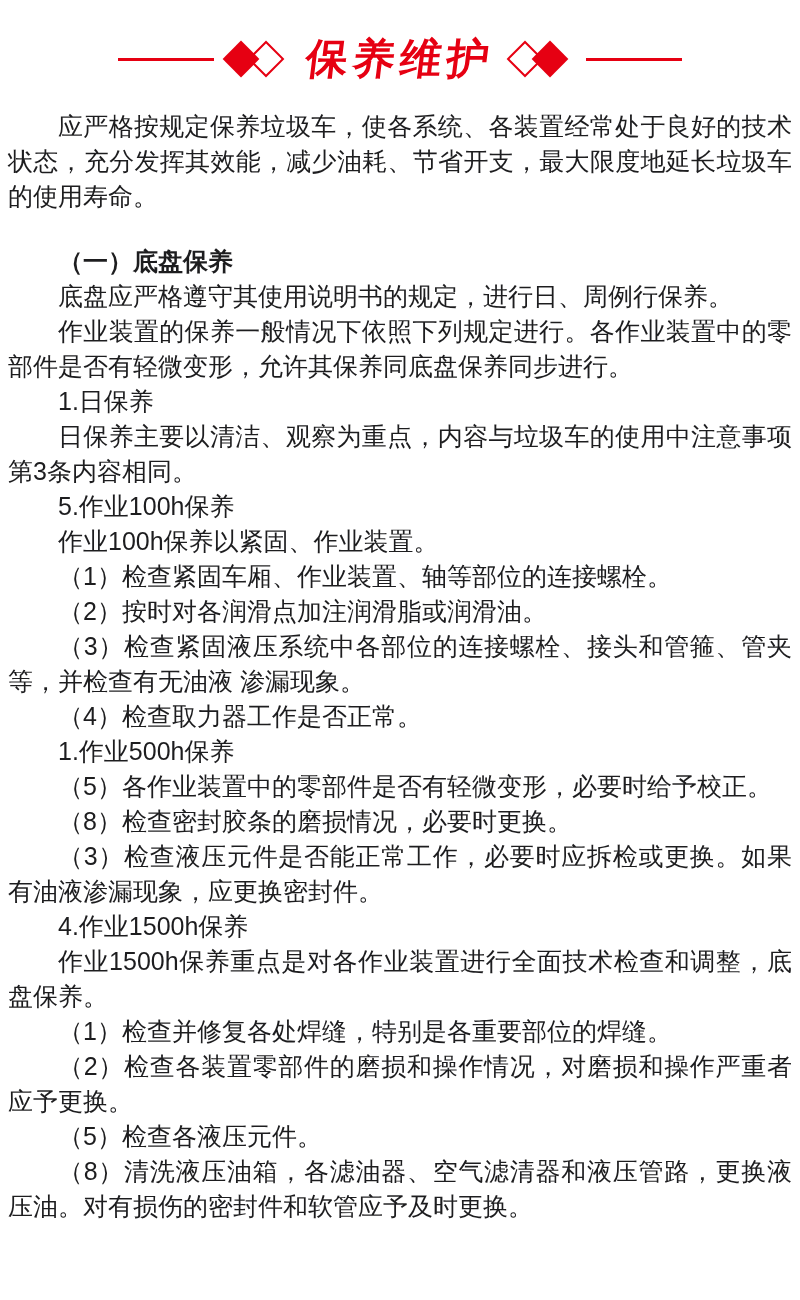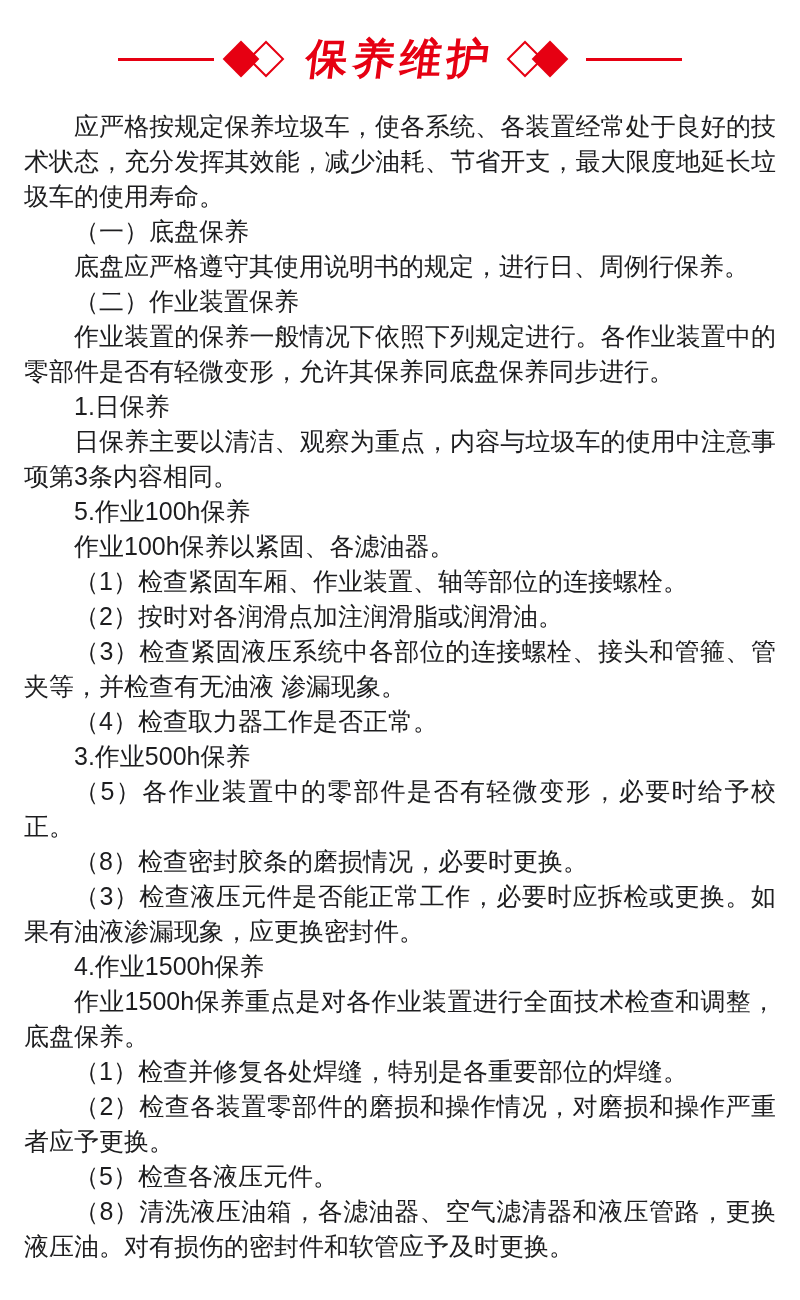--- a/index.html
+++ b/index.html
@@ -68,33 +68,34 @@
     font-weight: 700;
     letter-spacing: 5px;
     line-height: 1;
     color: var(--accent);
     transform: skewX(-7deg);
     white-space: nowrap;
   }
   
   .doc-body {
     margin-top: 17px;
-    padding: 0 24px;
+    padding: 0 8px;
     color: #1d1d1f;
     font-size: 25px;
     line-height: 35px;
   }
   .para {
     margin: 0;
     text-indent: 2em;
     text-align: justify;
     word-break: break-all;
   }
   .para.heading {
-    font-weight: 400;
+    font-weight: 700;
+    margin-top: 30px;
   }
 </style>
 </head>
 <body>
 
 <div class="page">
 
   <header class="title-row">
     <span class="rule"></span>
     <span class="diamond-pair left">
@@ -106,31 +107,30 @@
       <span class="diamond open"></span>
       <span class="diamond filled"></span>
     </span>
     <span class="rule"></span>
   </header>
 
   <main class="doc-body" style="color: rgb(29, 29, 31);">
       <p class="para body">应严格按规定保养垃圾车，使各系统、各装置经常处于良好的技术状态，充分发挥其效能，减少油耗、节省开支，最大限度地延长垃圾车的使用寿命。</p>
       <p class="para heading">（一）底盘保养</p>
       <p class="para body">底盘应严格遵守其使用说明书的规定，进行日、周例行保养。</p>
-      <p class="para heading">（二）作业装置保养</p>
       <p class="para body">作业装置的保养一般情况下依照下列规定进行。各作业装置中的零部件是否有轻微变形，允许其保养同底盘保养同步进行。</p>
       <p class="para body">1.日保养</p>
       <p class="para body">日保养主要以清洁、观察为重点，内容与垃圾车的使用中注意事项第3条内容相同。</p>
       <p class="para body">5.作业100h保养</p>
-      <p class="para body">作业100h保养以紧固、各滤油器。</p>
+      <p class="para body">作业100h保养以紧固、作业装置。</p>
       <p class="para body">（1）检查紧固车厢、作业装置、轴等部位的连接螺栓。</p>
       <p class="para body">（2）按时对各润滑点加注润滑脂或润滑油。</p>
       <p class="para body">（3）检查紧固液压系统中各部位的连接螺栓、接头和管箍、管夹等，并检查有无油液 渗漏现象。</p>
       <p class="para body">（4）检查取力器工作是否正常。</p>
-      <p class="para body">3.作业500h保养</p>
+      <p class="para body">1.作业500h保养</p>
       <p class="para body">（5）各作业装置中的零部件是否有轻微变形，必要时给予校正。</p>
       <p class="para body">（8）检查密封胶条的磨损情况，必要时更换。</p>
       <p class="para body">（3）检查液压元件是否能正常工作，必要时应拆检或更换。如果有油液渗漏现象，应更换密封件。</p>
       <p class="para body">4.作业1500h保养</p>
       <p class="para body">作业1500h保养重点是对各作业装置进行全面技术检查和调整，底盘保养。</p>
       <p class="para body">（1）检查并修复各处焊缝，特别是各重要部位的焊缝。</p>
       <p class="para body">（2）检查各装置零部件的磨损和操作情况，对磨损和操作严重者应予更换。</p>
       <p class="para body">（5）检查各液压元件。</p>
       <p class="para body">（8）清洗液压油箱，各滤油器、空气滤清器和液压管路，更换液压油。对有损伤的密封件和软管应予及时更换。</p>
     </main>

